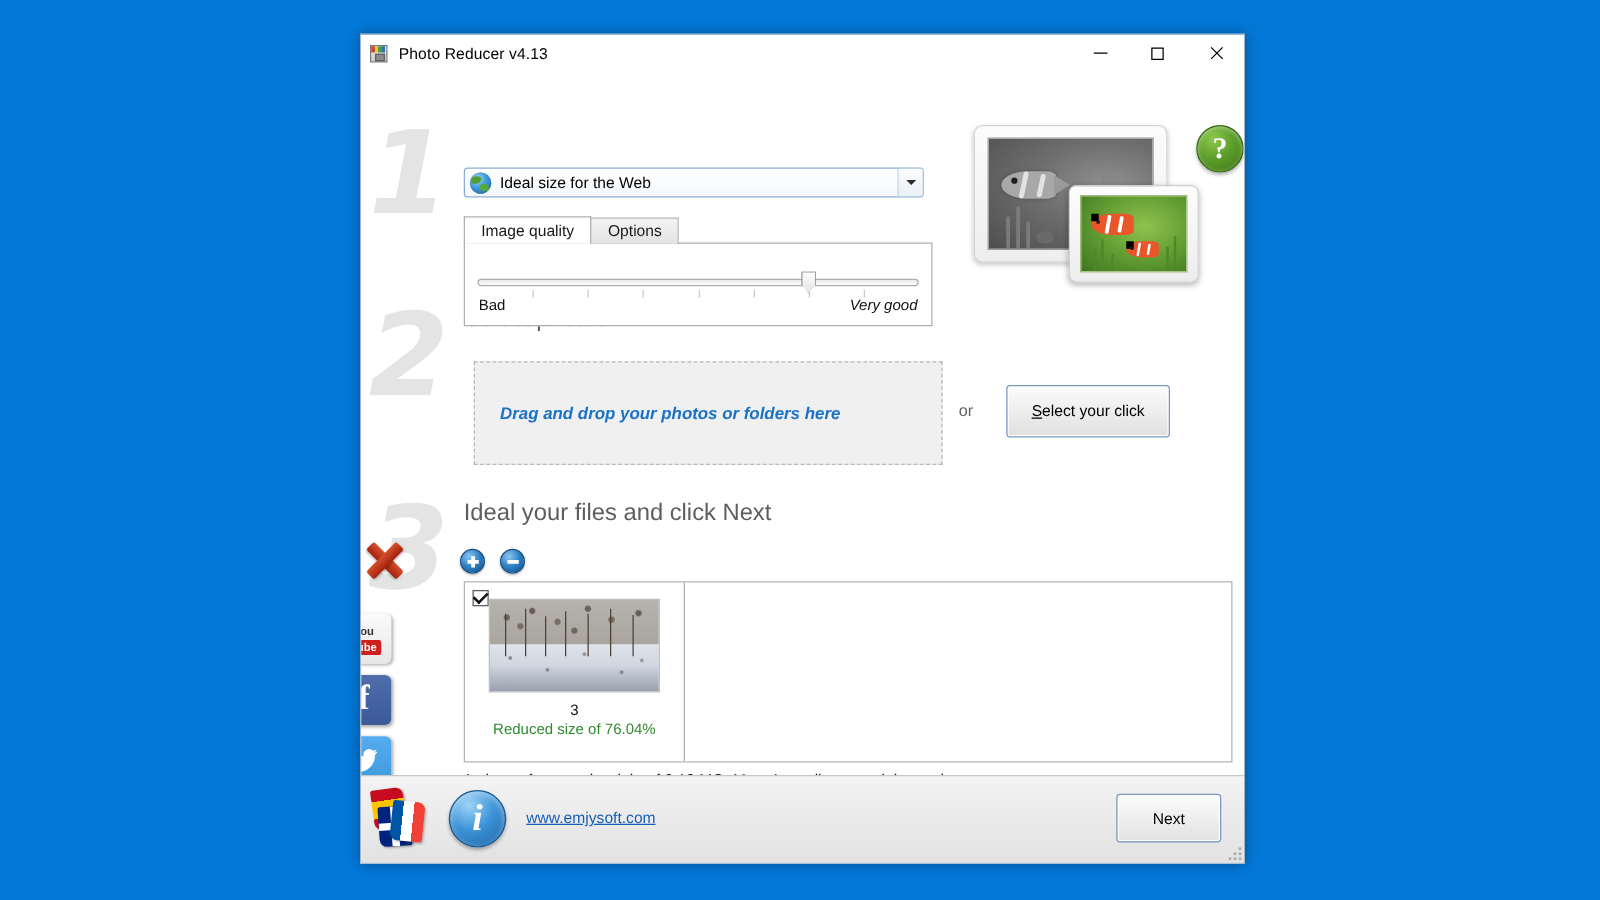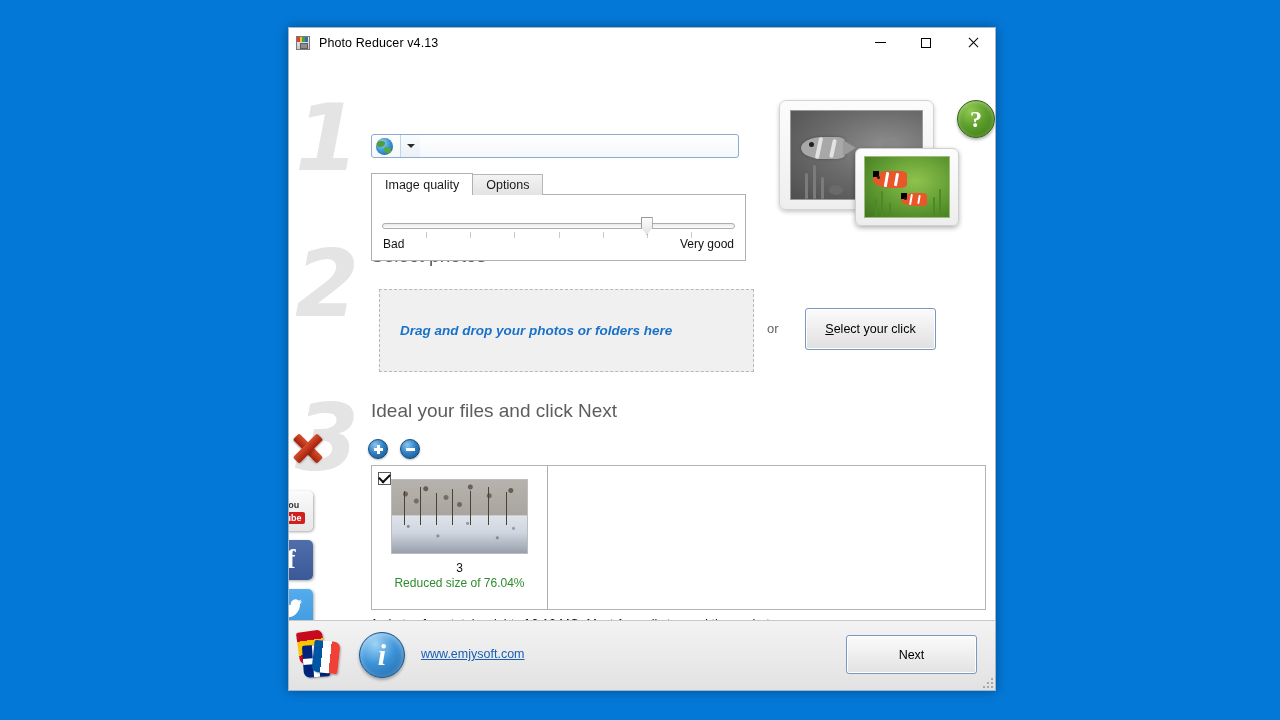--- a/index.html
+++ b/index.html
@@ -293,21 +293,21 @@
     clip-path: polygon(0 0, 100% 0, 100% 58%, 50% 100%, 0 58%);
     cursor: pointer;
   }
   .slider-end-label {
     position: absolute;
     top: 42px;
     font-size: 12px;
     color: #111;
   }
   #slider-bad { left: 11px; }
-  #slider-good { right: 11px; }
+  #slider-good { right: 11px; font-style: italic; }
 
   
   #preview-area {
     position: absolute;
     left: 490px;
     top: 43px;
     width: 216px;
     height: 150px;
   }
   #frame-large {
@@ -801,21 +801,21 @@
     top: 26px;
     font-size: 12.5px;
     color: #1a5fb4;
     text-decoration: underline;
     cursor: pointer;
   }
   #next-button {
     position: absolute;
     right: 18px;
     top: 14px;
-    width: 131px;
+    width: 84px;
     height: 39px;
     background: linear-gradient(#fbfbfb, #e2e2e2);
     border: 1px solid #7a98bf;
     border-radius: 3px;
     box-sizing: border-box;
     display: flex;
     align-items: center;
     justify-content: center;
     font-size: 12.5px;
     color: #000;
@@ -864,20 +864,21 @@
 
   <div id="window-body">
 
     <div class="step-num" id="step-1">1</div>
     <div class="step-num" id="step-2">2</div>
     <div class="step-num" id="step-3">3</div>
 
 
     <div id="rate-dropdown">
       <div id="globe-icon"></div>
+      <div id="rate-label">Ideal size for the Web</div>
       <div id="rate-arrow-box">
         <div class="caret-down"></div>
       </div>
     </div>
 
     <div id="tabs-row">
       <div class="tab active">Image quality</div>
       <div class="tab inactive">Options</div>
     </div>
 

